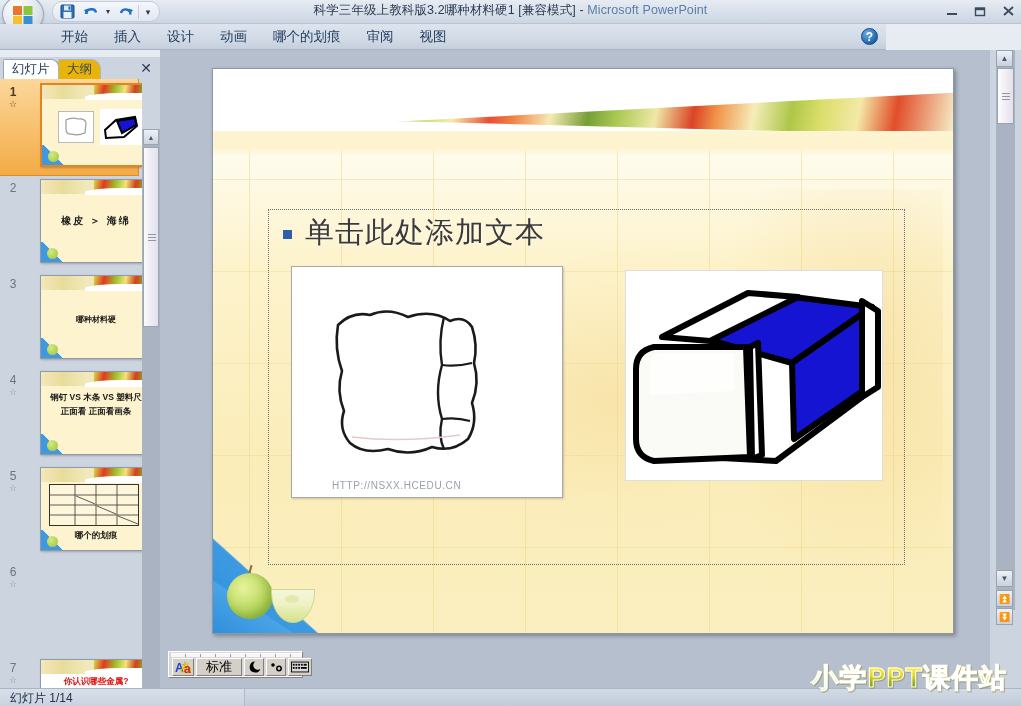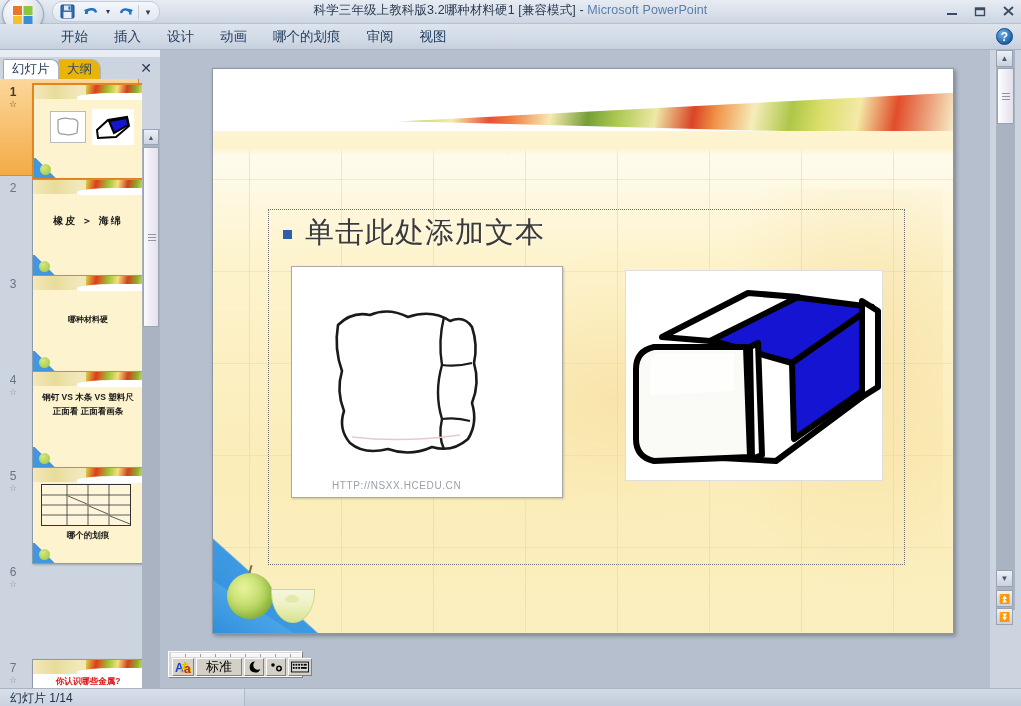--- a/index.html
+++ b/index.html
@@ -46,21 +46,21 @@
     position:absolute; left:0; top:2px; width:1021px;
     text-align:center; font-size:12.5px; color:#2b3a50;
     letter-spacing:.1px;
   }
   .title-text .app { color:#5b7ea8;margin-top:14px; }
   .winbtns { position:absolute; right:4px; top:0px; display:flex; gap:10px; align-items:center; height:22px;}
   .winbtn { width:18px; height:16px; display:flex;align-items:center;justify-content:center; color:#3b4a5e; font-size:13px; cursor:default;}
 
   
   .ribbon {
-    position:absolute; left:0; top:24px; width:1021px; height:26px;
+    position:absolute; left:0; top:24px; width:886px; height:26px;
     background: linear-gradient(180deg,#dde4ee 0%, #d2dae6 60%, #c6cfdd 100%);
     border-bottom:1px solid #a8b3c4;
   }
   .ribbon-tabs { position:absolute; left:48px; top:0; height:26px; display:flex; align-items:center; }
   .rtab {
     padding: 0 13px; height:26px; line-height:26px;
     font-size:13.5px; color:#1d3a5c; cursor:default;
   }
   .help-icon {
     position:absolute; right:8px; top:4px; width:17px;height:17px;border-radius:50%;
@@ -101,21 +101,21 @@
   .thumb-row { position:relative; height:96px; padding:4px 0 0 0; }
   .thumb-num {
     position:absolute; left:5px; top:6px; width:16px;
     font-size:12px; color:#6a7384; text-align:center;
   }
   .thumb-star {
     position:absolute; left:5px; top:20px; width:16px; text-align:center;
     font-size:9px; color:#8b93a3;
   }
   .thumb-box {
-    position:absolute; left:32px; top:4px; width:112px; height:97px;
+    position:absolute; left:40px; top:4px; width:112px; height:84px;
     border:1px solid #8e99aa; background:#4d7c0f;
     box-shadow: 1px 1px 2px rgba(0,0,0,.22);
     overflow:hidden;
   }
   .thumb-row.selected .thumb-box {
     border:2px solid #e08424;
   }
   .thumb-row.selected {
     background: linear-gradient(180deg,#fcd79a,#f3ab46);
     outline:1px solid #dd8c2a;
@@ -705,15 +705,16 @@
               <rect x="5" y="6" width="2" height="2"></rect>
             <rect x="8" y="6" width="2" height="2"></rect>
               <rect x="11" y="6" width="6.5" height="2"></rect>
           </g>
         </svg>
       </div>
     </div>
   </div>
 
   <div class="watermark">
+    <div class="wm1">小学PPT课件站</div>
   </div>
 
 </div>
 
 </body></html>

